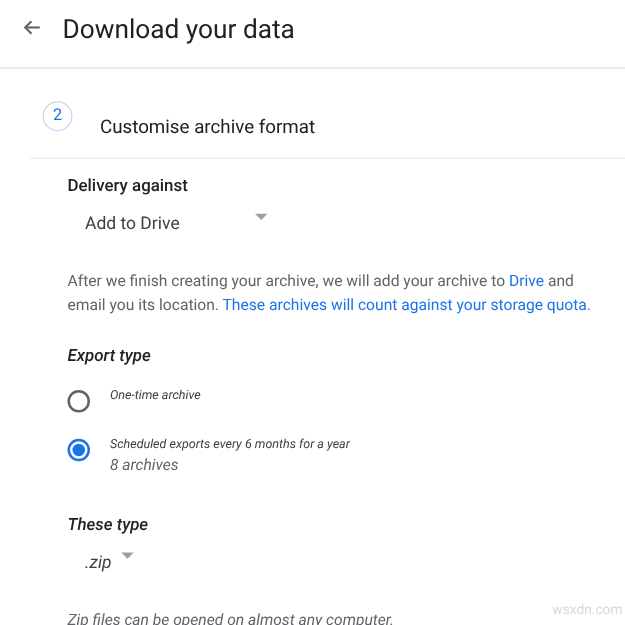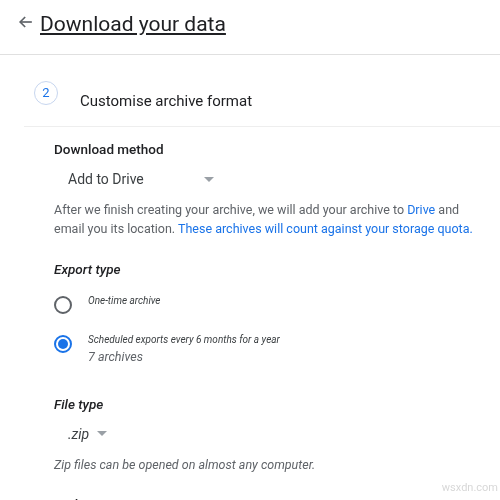--- a/index.html
+++ b/index.html
@@ -9,22 +9,21 @@
       color: #202124;
       width: 500px;
       height: 500px;
       overflow: hidden;
       position: relative;
     }
     .header {
       display: flex;
       align-items: center;
       padding: 12px 16px;
-      gap: 4px;
-      text-decoration: underline;
+      gap: 14px;
     }
     .back-arrow svg { width: 20px; height: 20px; color: #5f6368; }
     .header-title { font-size: 21px; color: #202124; font-weight: 400; }
     .divider { height: 1px; background: #e0e0e0; margin-top: 6px; }
     .step-row {
       display: flex;
       align-items: center;
       padding: 20px 28px 16px 34px;
       gap: 22px;
     }
@@ -33,36 +32,36 @@
       border: 1px solid #c7d6ef;
       color: #1a73e8;
       font-size: 13px;
       display: flex; align-items: center; justify-content: center;
     }
     .step-title { font-size: 15px; color: #202124; margin-top: 17px; }
     .divider2 { height: 1px; background: #eee; margin-left: 24px; }
     .section { padding: 14px 24px 0 54px; }
     .section-label { font-size: 13.5px; color: #202124; font-weight: 500; margin-bottom: 4px; }
     .dropdown {
-      display: flex; align-items: center; gap: 60px;
+      display: flex; gap: 60px;
       padding: 10px 14px;
       width: fit-content;
       cursor: pointer;
     }
     .dropdown.small { gap: 8px; }
     .dropdown-text { font-size: 14px; color: #3c4043; }
     .triangle {
       width: 0; height: 0;
       border-left: 5px solid transparent;
       border-right: 5px solid transparent;
       border-top: 5px solid #9aa0a6;
     }
     .helper-text {
       font-size: 12.5px; color: #5f6368; line-height: 1.5;
-      margin-top: 4px;
+      margin-top: 20px;
     }
     .link { color: #1a73e8; }
     .radio-group { margin-top: 8px; }
     .radio-row {
       display: flex; align-items: flex-start; gap: 16px;
       padding: 10px 0;
       cursor: pointer;
     }
     .radio-outer {
       width: 18px; height: 18px; border-radius: 50%;
@@ -97,21 +96,21 @@
 </div>
 <div class="divider"></div>
 
 <div class="step-row">
   <span class="step-badge">2</span>
   <span class="step-title">Customise archive format</span>
 </div>
 <div class="divider2"></div>
 
 <div class="section">
-  <div class="section-label">Download method</div>
+  <div class="section-label">Delivery against</div>
   <div class="dropdown">
     <span class="dropdown-text">Add to Drive</span>
     <span class="triangle"></span>
   </div>
   <div class="helper-text">
     <span>After we finish creating your archive, we will add your archive to </span><span class="link">Drive</span><span> and email you its location. </span><span class="link">These archives will count against your storage quota.</span>
   </div>
 </div>
 
 <div class="section spacer">
@@ -120,28 +119,28 @@
     <div class="radio-row">
       <span class="radio-outer"></span>
       <span class="radio-label">One-time archive</span>
     </div>
     <div class="radio-row">
       <span class="radio-outer checked">
           <span class="radio-inner"></span>
         </span>
       <div>
         <div class="radio-label">Scheduled exports every 6 months for a year</div>
-        <div class="radio-sub">7 archives</div>
+        <div class="radio-sub">8 archives</div>
       </div>
     </div>
   </div>
 </div>
 
 <div class="section spacer">
-  <div class="section-label">File type</div>
+  <div class="section-label">These type</div>
   <div class="dropdown small">
     <span class="dropdown-text">.zip</span>
     <span class="triangle"></span>
   </div>
   <div class="helper-text">Zip files can be opened on almost any computer.</div>
 </div>
 
 <div class="section spacer">
   <div class="section-label">Archive size</div>
 

